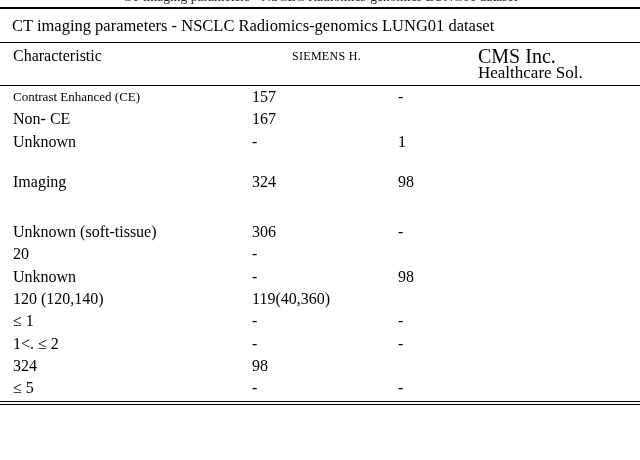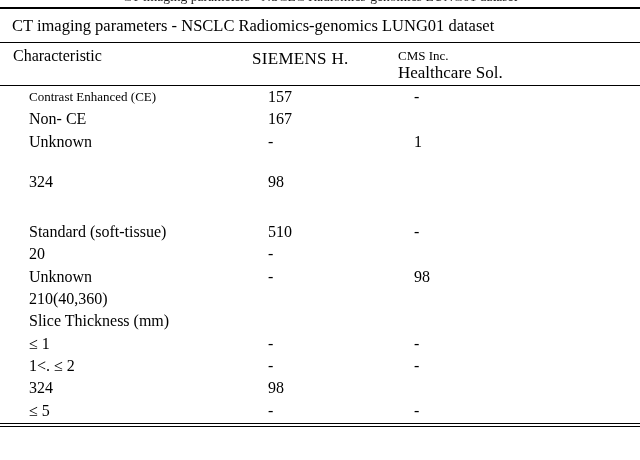--- a/index.html
+++ b/index.html
@@ -17,28 +17,29 @@
   .rule-top{height:2px;background:#000;}
   .title-row{
     height:33px;line-height:34px;padding-left:12px;
     font-size:16.5px;border-bottom:1.5px solid #000;
     white-space:nowrap;
   }
   .header-row{
     display:grid;grid-template-columns:239px 146px 1fr;
     padding:4px 0 0 13px;height:43px;box-sizing:border-box;
     border-bottom:1.5px solid #000;
+    gap:40px;
   }
   .h-char{font-size:16px;}
-  .h-siemens{font-size:17px;letter-spacing:.3px;padding-top:2px;}
-  .h-cms .top{font-size:13px;line-height:18px;}
+  .h-siemens{font-size:12px;letter-spacing:.3px;padding-top:2px;}
+  .h-cms .top{font-size:20px;line-height:18px;}
   .h-cms .sub{font-size:17px;line-height:15px;}
   .rows .trow{
     display:grid;grid-template-columns:239px 146px 1fr;
-    padding-left:29px;height:22.3px;line-height:22.3px;font-size:16px;
+    padding-left:13px;height:22.3px;line-height:22.3px;font-size:16px;
     white-space:nowrap;
   }
   .rows .trow.blank{height:18px;}
   .rows .trow:nth-child(6).blank{height:28px;}
   .cell{overflow:visible;}
   .cell.small, .cell .small{font-size:13px;}
   .bottom-rule{
     height:2px;border-top:1.5px solid #000;border-bottom:1.5px solid #000;
     margin-top:1px;
   }
@@ -75,45 +76,42 @@
         <div class="cell c1"><span>Non- CE</span></div>
         <div class="cell c2">167</div>
       </div>
       <div class="trow">
         <div class="cell c1"><span>Unknown</span></div>
         <div class="cell c2">-</div>
         <div class="cell c3">1</div>
       </div>
       <div class="trow blank"></div>
       <div class="trow">
+        <div class="cell c1"><span>Imaging</span></div>
         <div class="cell c2">324</div>
         <div class="cell c3">98</div>
       </div>
       <div class="trow blank"></div>
       <div class="trow">
-        <div class="cell c1"><span>Standard (soft-tissue)</span></div>
-        <div class="cell c2">510</div>
+        <div class="cell c1"><span>Unknown (soft-tissue)</span></div>
+        <div class="cell c2">306</div>
         <div class="cell c3">-</div>
       </div>
       <div class="trow">
         <div class="cell c2">20</div>
         <div class="cell c3">-</div>
       </div>
       <div class="trow">
         <div class="cell c1"><span>Unknown</span></div>
         <div class="cell c2">-</div>
         <div class="cell c3">98</div>
       </div>
       <div class="trow">
-        <div class="cell c3">210(40,360)</div>
-      </div>
-      <div class="trow">
-        <div class="cell c1"><span>Slice Thickness (mm)</span></div>
-        <div class="cell c2"></div>
-        <div class="cell c3"></div>
+        <div class="cell c2">120 (120,140)</div>
+        <div class="cell c3">119(40,360)</div>
       </div>
       <div class="trow">
         <div class="cell c1"><span>≤ 1</span></div>
         <div class="cell c2">-</div>
         <div class="cell c3">-</div>
       </div>
       <div class="trow">
         <div class="cell c1"><span>1&lt;. ≤ 2</span></div>
         <div class="cell c2">-</div>
         <div class="cell c3">-</div>

